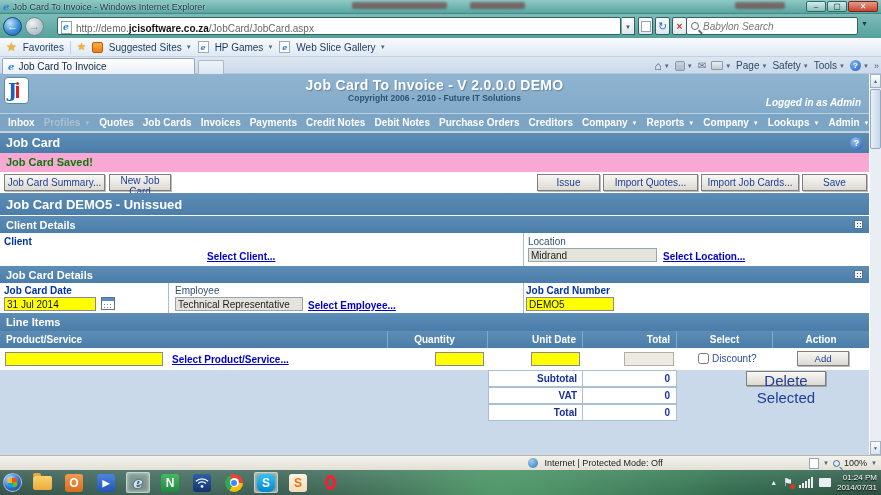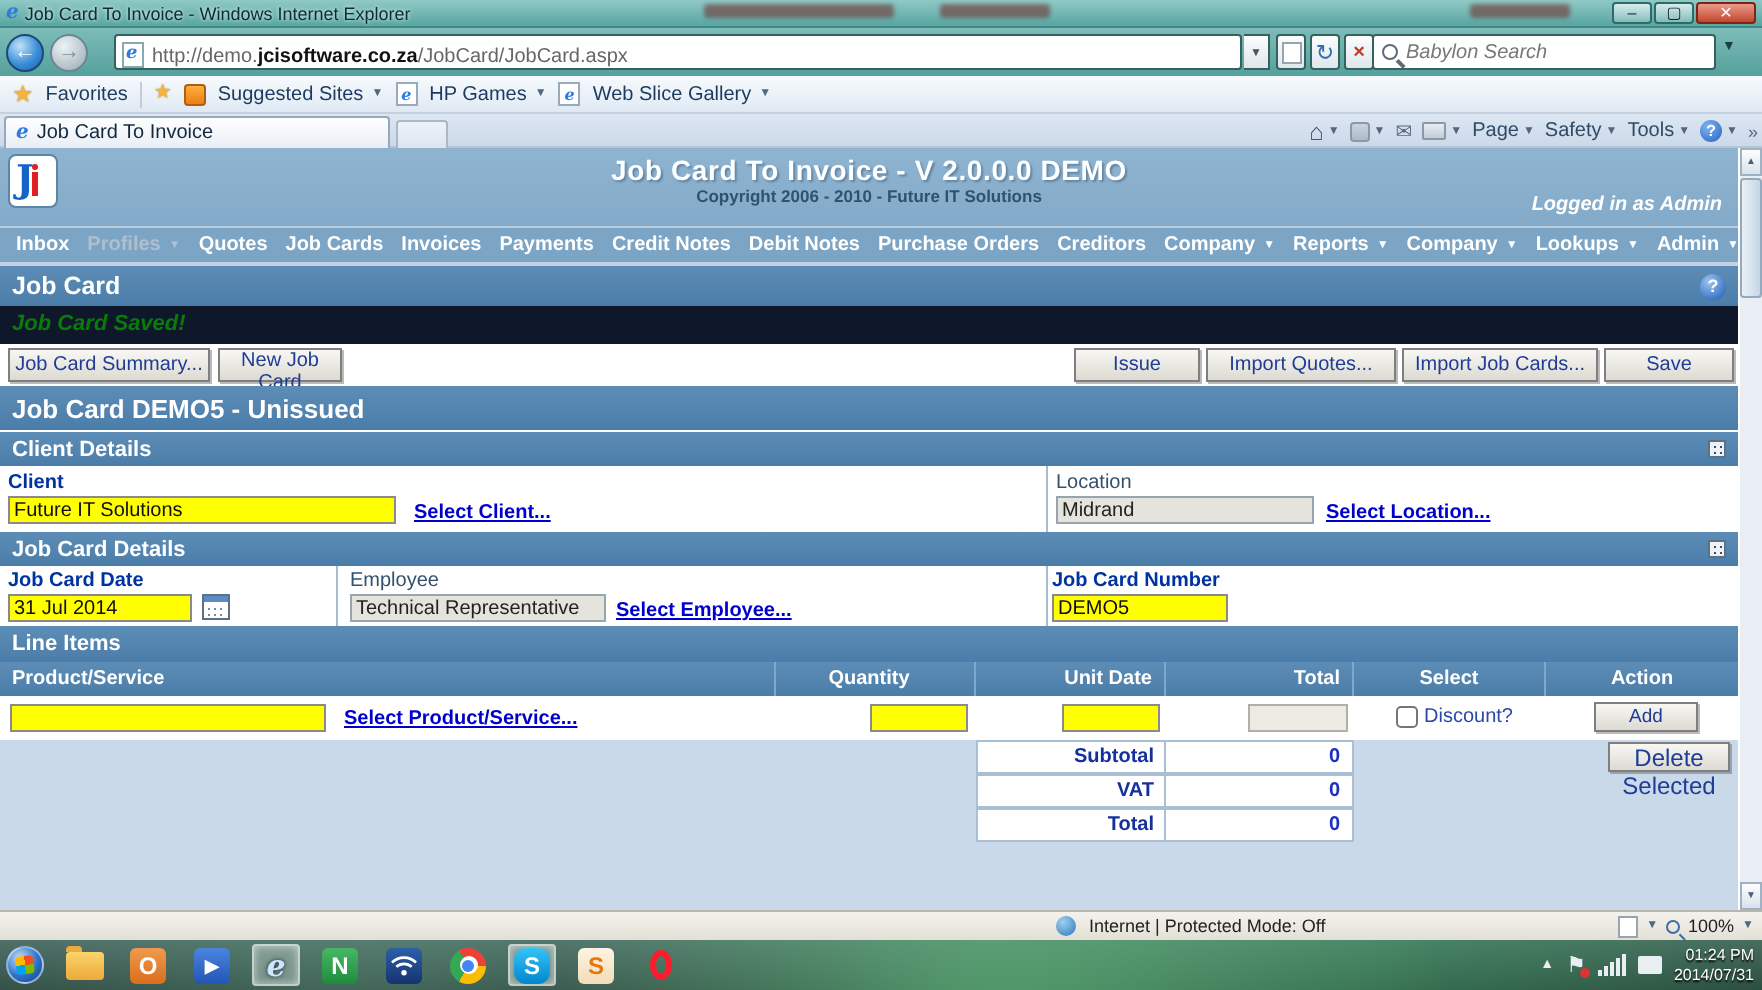--- a/index.html
+++ b/index.html
@@ -65,21 +65,21 @@
 .logo .idot{position:absolute;left:11px;top:4px;width:3px;height:3px;background:#e02020;border-radius:50%}
 .mainnav{position:absolute;left:0;top:39px;width:869px;height:18px;background:#7ca5c5;border-top:1px solid #b9cfe0;display:flex;align-items:center;gap:9px;padding:0 8px;color:#fff;font-weight:bold;font-size:10px}
 .mainnav .nav-item{white-space:nowrap}
 .mainnav .arrow::after{content:"▼";font-size:6px;margin-left:4px;vertical-align:1px}
 .mainnav .disabled{color:#aebfcf}
 .gapstrip{position:absolute;left:0;top:57px;width:869px;height:2px;background:#c2d2e0}
 .sect{position:absolute;left:0;width:869px;background:linear-gradient(#5d8db6,#4a7da9);color:#fff;font-weight:bold;display:flex;align-items:center;padding:0 6px}
 .collapse-icon{width:9px;height:9px;background:#eef2f6;border:1px solid #5a7186;margin-left:auto;position:relative}
 .collapse-icon::after{content:"";position:absolute;inset:1px;background:radial-gradient(#3a4f63 34%,transparent 36%) 0 0/3px 3px}
 .helpq{width:13px;height:13px;border-radius:50%;background:radial-gradient(circle at 35% 30%,#9cc4f2,#1b57b4);color:#fff;font-size:9px;font-weight:bold;text-align:center;line-height:13px;margin-left:auto}
-.saved{position:absolute;left:0;top:79px;width:869px;height:19px;background:#0f172a;color:#0a7a0a;font-weight:bold;font-style:italic;font-size:11px;padding:3px 6px}
+.saved{position:absolute;left:0;top:79px;width:869px;height:19px;background:#f9a8d4;color:#0a7a0a;font-weight:bold;font-size:11px;padding:3px 6px}
 .btnrow{position:absolute;left:0;top:98px;width:869px;height:21px;background:#fff}
 .btn{position:absolute;top:2px;height:17px;background:linear-gradient(#f8f7f3,#dcdad2);border:1px solid #7f7f7f;box-shadow:1px 1px 0 rgba(60,60,60,.35);color:#1f3d96;font-size:10px;font-family:"Liberation Sans",sans-serif;text-align:center}
 .lbl{color:#0033a0;font-weight:bold;font-size:10px}
 .lbl2{color:#33516d;font-size:10px}
 .lnk{color:#0000cc;font-weight:bold;text-decoration:underline;font-size:10px}
 .yin{background:#ffff00;border:1px solid #8a8a8a;height:14px;font-size:10px;padding:0 2px;font-family:"Liberation Sans",sans-serif;color:#111}
 .rin{background:#e4e4dc;border:1px solid #98a4ae;height:14px;font-size:10px;padding:0 2px;color:#222;font-family:"Liberation Sans",sans-serif}
 .tin{background:#eceae2;border:1px solid #b2b0a6;height:14px}
 .row{position:absolute;left:0;width:869px;background:#fff}
 .colsep{position:absolute;top:0;bottom:0;width:1px;background:#a7bccd}
@@ -287,21 +287,20 @@
     <span>Job Card DEMO5 - Unissued</span>
   </div>
 
   <div class="sect" style="top:142px;height:17px;font-size:11px">
     <span>Client Details</span>
     <span class="collapse-icon"></span>
   </div>
   <div class="row" style="top:159px;height:33px">
     <span class="colsep" style="left:523px"></span>
     <span class="lbl abs" style="left:4px;top:3px">Client</span>
-    <input class="yin abs" style="left: 4px; top: 15px; width: 194px;" value="Future IT Solutions">
     <a class="lnk abs" style="left:207px;top:18px">Select Client...</a>
     <span class="lbl2 abs" style="left:528px;top:3px">Location</span>
     <input class="rin abs" style="left: 528px; top: 15px; width: 129px;" value="Midrand">
     <a class="lnk abs" style="left:663px;top:18px">Select Location...</a>
   </div>
 
   <div class="sect" style="top:192px;height:17px;font-size:11px">
     <span>Job Card Details</span>
     <span class="collapse-icon"></span>
   </div>
@@ -340,21 +339,21 @@
     <span class="discount abs" style="left:698px;top:5px">
       <input type="checkbox" style="">
       <span>Discount?</span>
     </span>
     <button class="btn" style="left:797px;top:3px;width:52px;height:15px;font-size:9.5px">Add</button>
   </div>
 
   <div class="bluefill"></div>
   <span class="tcell tlabel" style="left:488px;top:296px;width:95px">Subtotal</span>
   <span class="tcell tval" style="left:582px;top:296px;width:95px">0</span>
-  <button class="btn" style="left:804px;top:297px;width:61px;height:15px;font-size:12px">Delete Selected</button>
+  <button class="btn" style="left:746px;top:297px;width:80px;height:15px;font-size:15px">Delete Selected</button>
   <span class="tcell tlabel" style="left:488px;top:313px;width:95px">VAT</span>
   <span class="tcell tval" style="left:582px;top:313px;width:95px">0</span>
   <span class="tcell tlabel" style="left:488px;top:330px;width:95px">Total</span>
   <span class="tcell tval" style="left:582px;top:330px;width:95px">0</span>
 
   <div class="sbar">
     <span class="sbtn" style="top:0">▲</span>
     <span class="sthumb"></span>
     <span class="sbtn" style="bottom:0">▼</span>
   </div>

